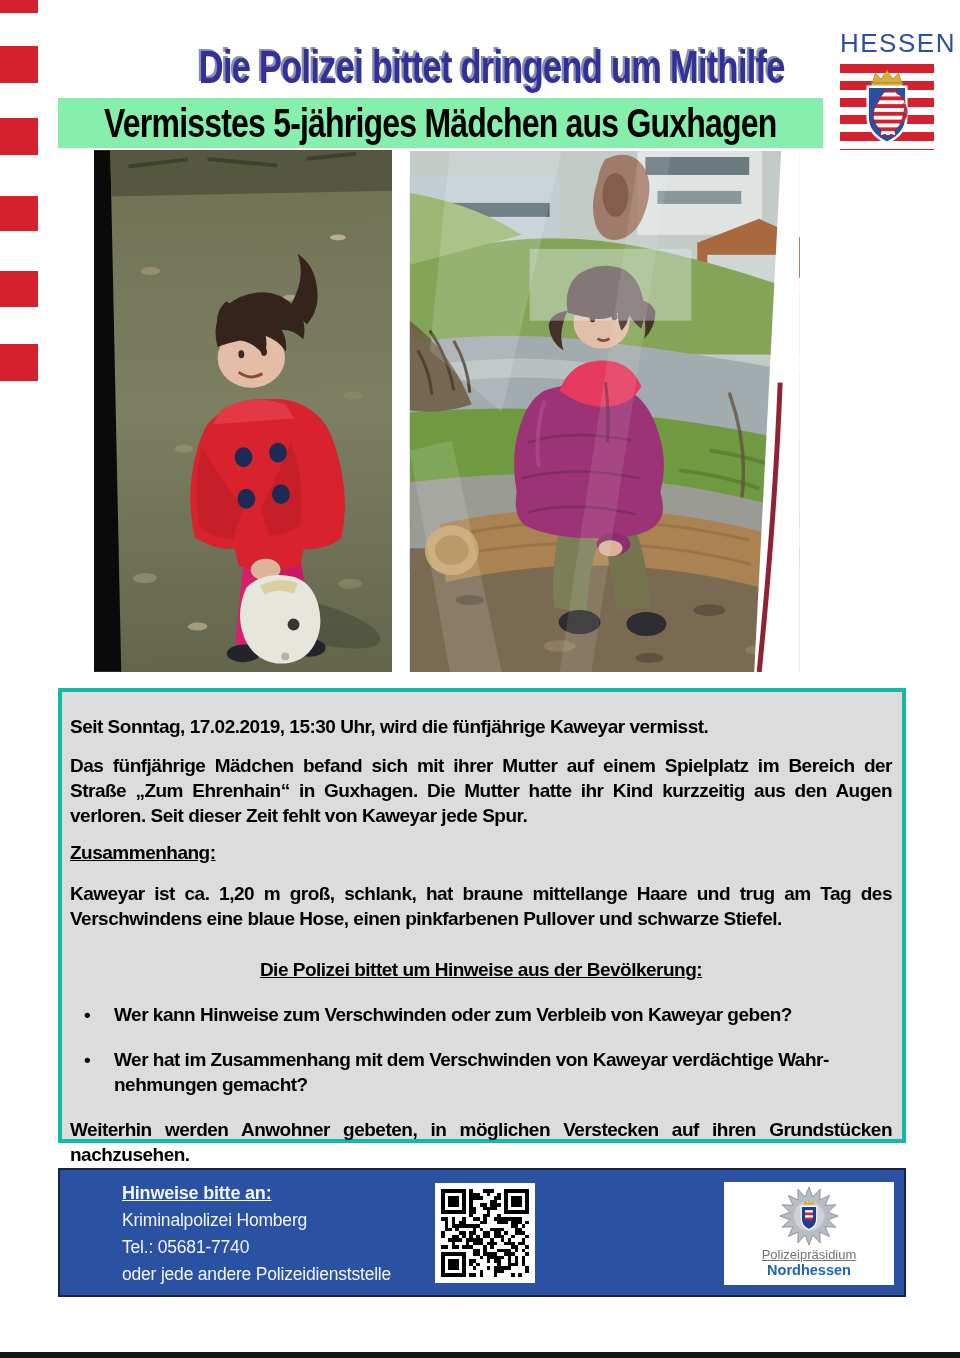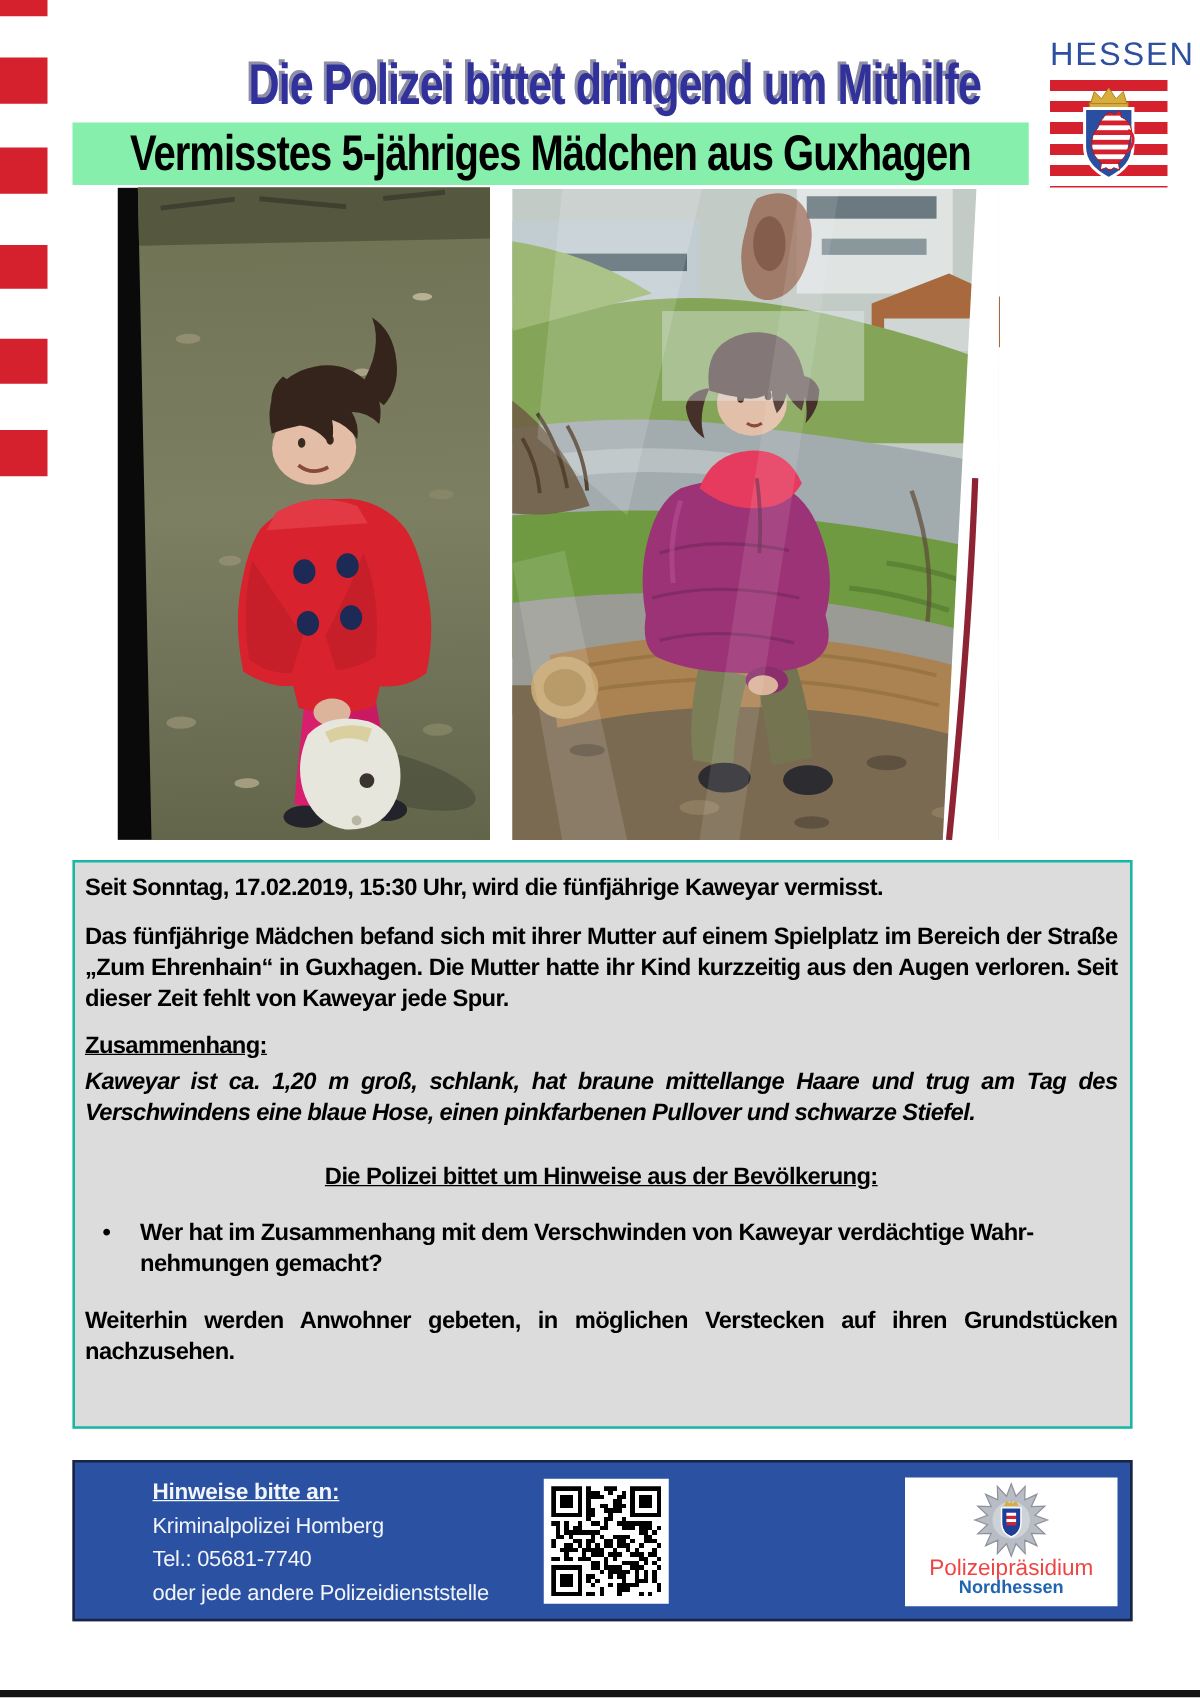--- a/index.html
+++ b/index.html
@@ -33,29 +33,29 @@
     margin-top:5px;height:86px;position:relative;
     background:repeating-linear-gradient(to bottom,#d5212e 0 9px,#ffffff 9px 17px);
   }
   #hessen-logo .flag svg{position:absolute;left:50%;top:4px;transform:translateX(-50%);}
 
   .photo{position:absolute;}
   .photo svg{display:block;}
 
   #info-box{
     position:absolute;left:58px;top:688px;width:848px;height:455px;
-    background:#dcdcdc;border:2px solid #14b8a6;box-sizing:border-box;
-    padding:4px 10px 0 8px;color:#000;font-weight:bold;
+    background:#dcdcdc;border:4px solid #14b8a6;box-sizing:border-box;
+    padding:18px 10px 0 8px;color:#000;font-weight:bold;
     font-size:19px;line-height:25px;letter-spacing:-0.5px;
   }
   #info-box p{margin:0;text-align:justify;}
   #info-box .p-intro{margin-top:4px;text-align:left;}
   #info-box .p-case{margin-top:14px;}
   #info-box .uh{margin-top:12px;text-decoration:underline;text-align:left;}
-  #info-box .p-desc{margin-top:4px;font-style:italic;}
+  #info-box .p-desc{margin-top:16px;}
   #info-box .uh2{margin-top:26px;text-decoration:underline;text-align:center;}
   #info-box .blt{position:relative;margin-top:20px;padding-left:44px;width:780px;
     box-sizing:border-box;text-align:left;}
   #info-box .blt::before{content:"\2022";position:absolute;left:14px;top:0;}
   #info-box .p-close{margin-top:20px;}
 
   #footer-panel{
     position:absolute;left:58px;top:1168px;width:848px;height:129px;
     background:#2b51a2;border:2px solid #1b2440;box-sizing:border-box;
   }
@@ -66,21 +66,21 @@
   #footer-panel .f-text .bold{font-weight:bold;font-size:18px;text-decoration:underline;}
   #qr-box{
     position:absolute;left:375px;top:13px;width:100px;height:100px;background:#ffffff;
   }
   #qr-box svg{display:block;margin:6px;shape-rendering:crispEdges;}
   #police-logo-box{
     position:absolute;left:664px;top:12px;width:170px;height:103px;background:#ffffff;
     text-align:center;
   }
   #police-logo-box svg{display:block;margin:3px auto 0 auto;}
-  #police-logo-box .l1{font-size:18px;color:#ef4444;line-height:15px;}
+  #police-logo-box .l1{font-size:13px;color:#737373;line-height:15px;text-decoration:underline;}
   #police-logo-box .l2{font-size:14.5px;color:#1f64b0;font-weight:bold;line-height:16px;}
 
   #bottom-edge{position:absolute;left:0;top:1352px;width:960px;height:6px;background:#141414;}
 </style>
 </head>
 <body>
 
 <div class="red-sq" style="top:0;height:13px"></div>
 <div class="red-sq" style="top:46px;height:37px"></div>
 <div class="red-sq" style="top:118px;height:37px"></div>
@@ -222,20 +222,21 @@
     <path d="M371 232 q-5 130 -21 290" stroke="#8e2433" stroke-width="5" fill="none"></path>
   </svg>
 </div>
 
 <div id="info-box">
   <p class="p-intro">Seit Sonntag, 17.02.2019, 15:30 Uhr, wird die fünfjährige Kaweyar vermisst.</p>
   <p class="p-case">Das fünfjährige Mädchen befand sich mit ihrer Mutter auf einem Spielplatz im Bereich der Straße „Zum Ehrenhain“ in Guxhagen. Die Mutter hatte ihr Kind kurzzeitig aus den Augen verloren. Seit dieser Zeit fehlt von Kaweyar jede Spur.</p>
   <p class="uh">Zusammenhang:</p>
   <p class="p-desc">Kaweyar ist ca. 1,20 m groß, schlank, hat braune mittellange Haare und trug am Tag des Verschwindens eine blaue Hose, einen pinkfarbenen Pullover und schwarze Stiefel.</p>
   <p class="uh2">Die Polizei bittet um Hinweise aus der Bevölkerung:</p>
+  <p class="blt">Wer kann Hinweise zum Verschwinden oder zum Verbleib von Kaweyar geben?</p>
   <p class="blt">Wer hat im Zusammenhang mit dem Verschwinden von Kaweyar verdächtige Wahr­nehmungen gemacht?</p>
   <p class="p-close">Weiterhin werden Anwohner gebeten, in möglichen Verstecken auf ihren Grundstücken nachzusehen.</p>
 </div>
 
 <div id="footer-panel">
   <div class="f-text">
     <div class="bold">Hinweise bitte an:</div>
     <div>Kriminalpolizei Homberg</div>
     <div>Tel.: 05681-7740</div>
     <div>oder jede andere Polizeidienststelle</div>

